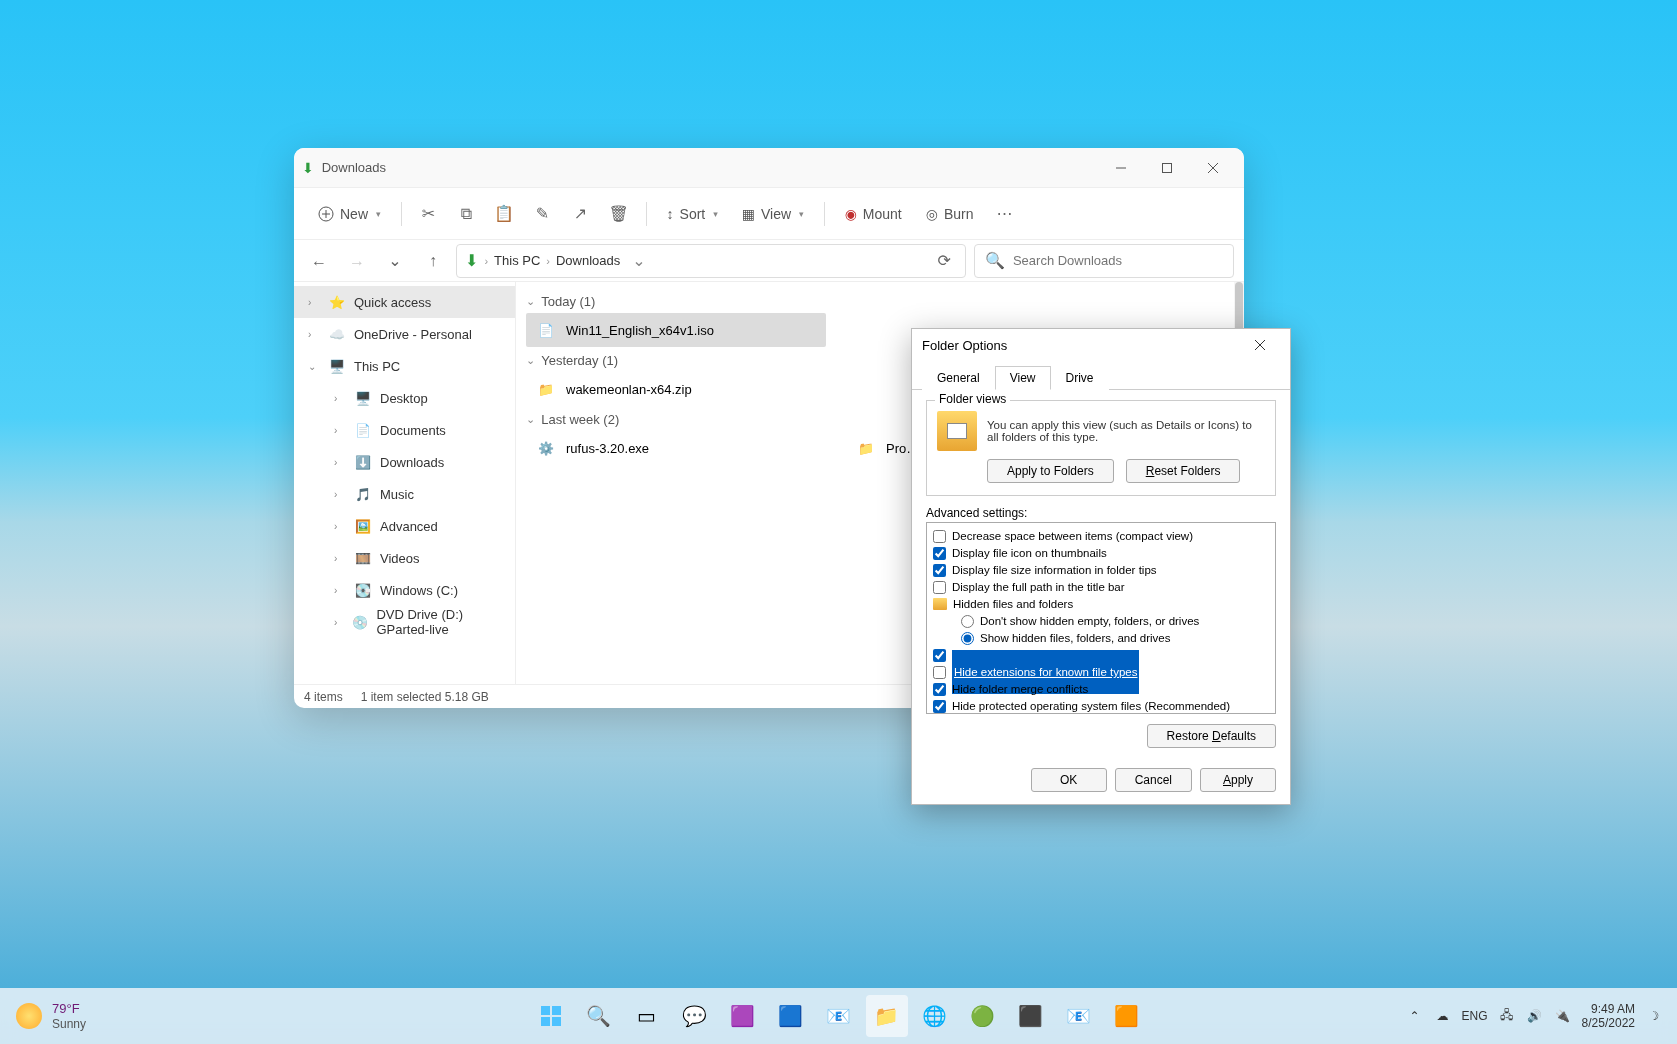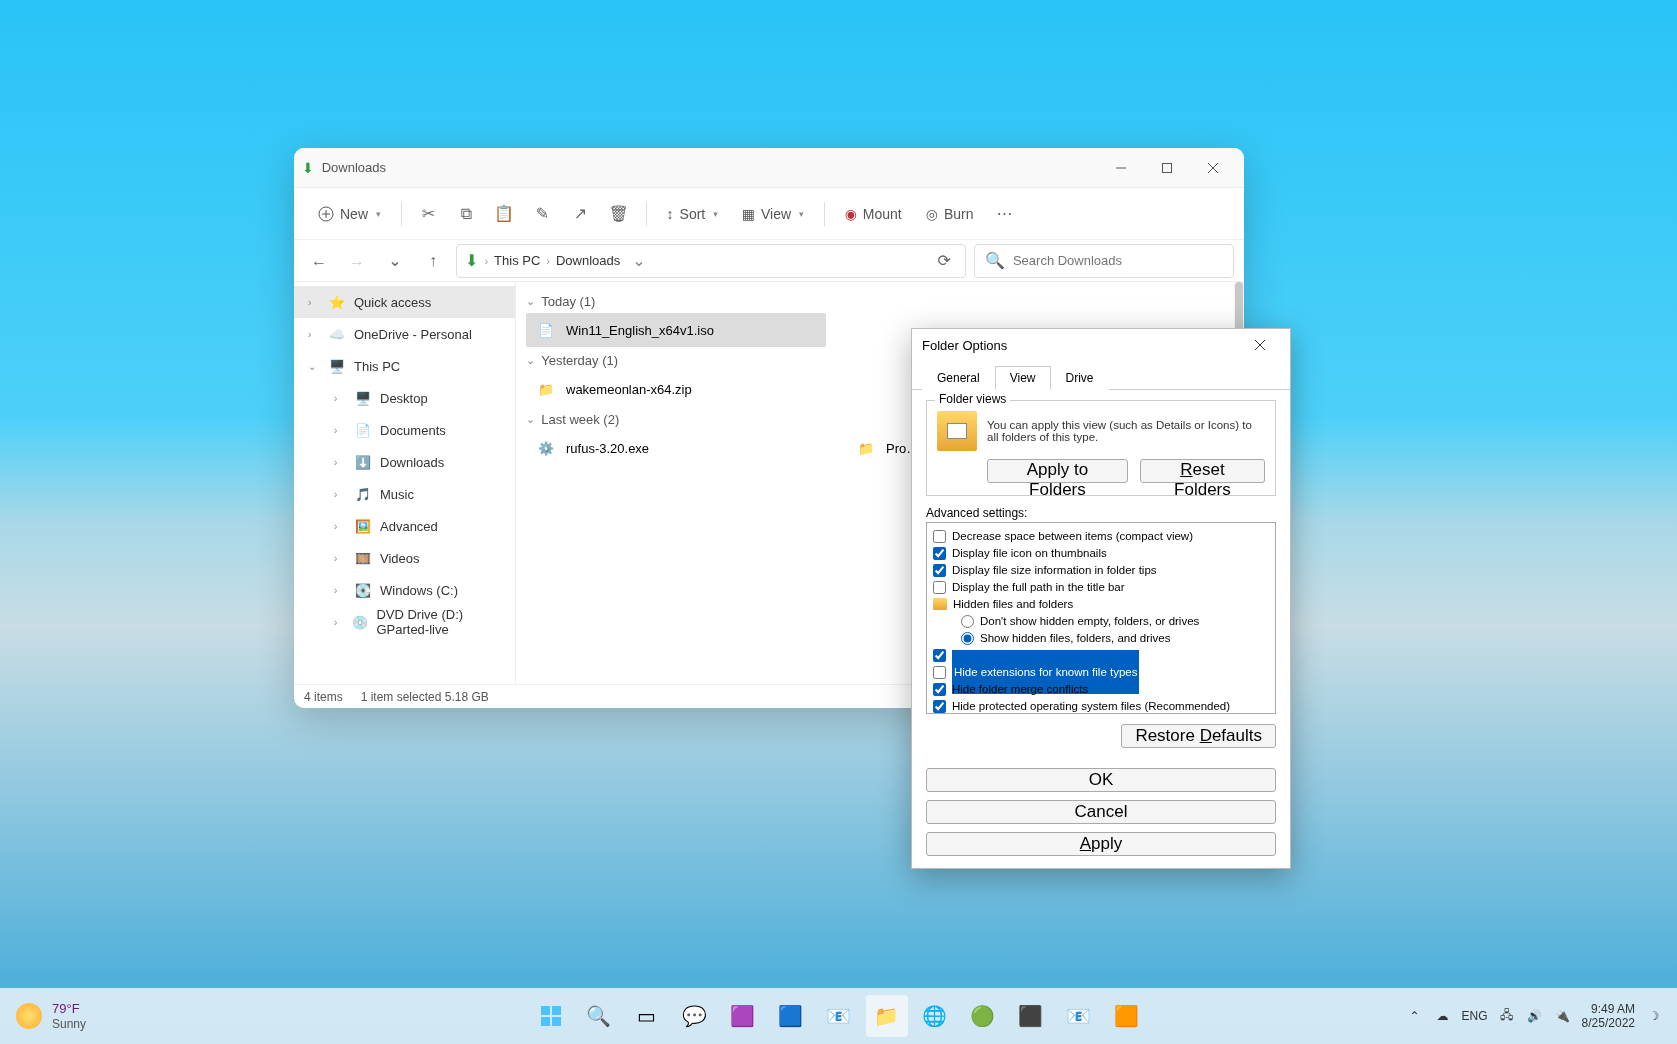--- a/index.html
+++ b/index.html
@@ -53,30 +53,30 @@
 .dlg-tab { padding:4px 14px; font-size:12px; border:1px solid transparent; border-bottom:none; position:relative; top:1px; background:#fff; }
 .dlg-tab.active { border-color:#ccc; border-bottom:1px solid #fff; }
 .dlg-body { padding:10px 14px; }
 .groupbox { border:1px solid #ccc; padding:10px 10px 12px; margin-bottom:10px; position:relative; }
 .groupbox .legend { position:absolute; top:-9px; left:8px; background:#fff; padding:0 4px; font-size:12px; }
 .fv-row { display:flex; gap:10px; align-items:center; }
 .fv-icon { width:40px; height:40px; background:linear-gradient(#ffd86b,#e8a532); border-radius:2px; display:flex; align-items:center; justify-content:center; }
 .fv-icon::after { content:""; width:18px; height:14px; background:#fff; border:1px solid #888; }
 .fv-text { font-size:11.5px; flex:1; color:#333; }
 .fv-btns { display:flex; gap:12px; margin-top:8px; margin-left:50px; }
-.winbtn { min-width:100px; height:24px; font-size:17px; border:1px solid #aaa; background:#f5f5f5; border-radius:3px; padding:0 13px; }
+.winbtn { min-width:100px; height:24px; font-size:12px; border:1px solid #aaa; background:#f5f5f5; border-radius:3px; padding:0 19px; }
 .adv-label { font-size:12px; margin:6px 0 2px; }
 .adv-list { border:1px solid #aaa; height:192px; overflow-y:auto; padding:4px 6px; position:relative; }
 .adv-item { display:flex; align-items:center; gap:6px; font-size:11.5px; height:16px; margin:1px 0; }
 .adv-item.indent { padding-left:28px; }
-.adv-item.hl span.lbl { background:#0060c0; color:#fff; padding:16px 2px; }
+.adv-item.hl span.lbl { background:#0060c0; color:#fff; padding:16px 2px;text-decoration:underline; }
 .adv-item input { width:13px; height:13px; accent-color:#0060c0; margin:0; }
 .adv-item .folder-ic { width:14px; height:12px; background:linear-gradient(#ffd86b,#e8a532); border-radius:1px; }
 .restore-row { display:flex; justify-content:flex-end; margin-top:10px; }
-.dlg-footer { display:flex; justify-content:flex-end; gap:8px; padding:10px 14px 12px;flex-direction:column; }
+.dlg-footer { display:flex; justify-content:flex-end; gap:8px; padding:10px 14px 12px; }
 .dlg-footer .winbtn { min-width:76px; }
 
 
 .taskbar { position:absolute; left:0; right:0; bottom:0; height:56px; background:rgba(235,242,248,.85); backdrop-filter:blur(8px); display:flex; align-items:center; }
 .weather { display:flex; align-items:center; gap:10px; padding:0 16px; }
 .weather .sun { width:26px; height:26px; border-radius:50%; background:radial-gradient(#ffe070,#ffab2e); }
 .weather .wtext { line-height:1.2; }
 .weather .temp { font-size:13px; color:#701a75; }
 .weather .cond { font-size:12px; color:#555; }
 .tb-center { position:absolute; left:50%; transform:translateX(-50%); display:flex; gap:6px; align-items:center; }

